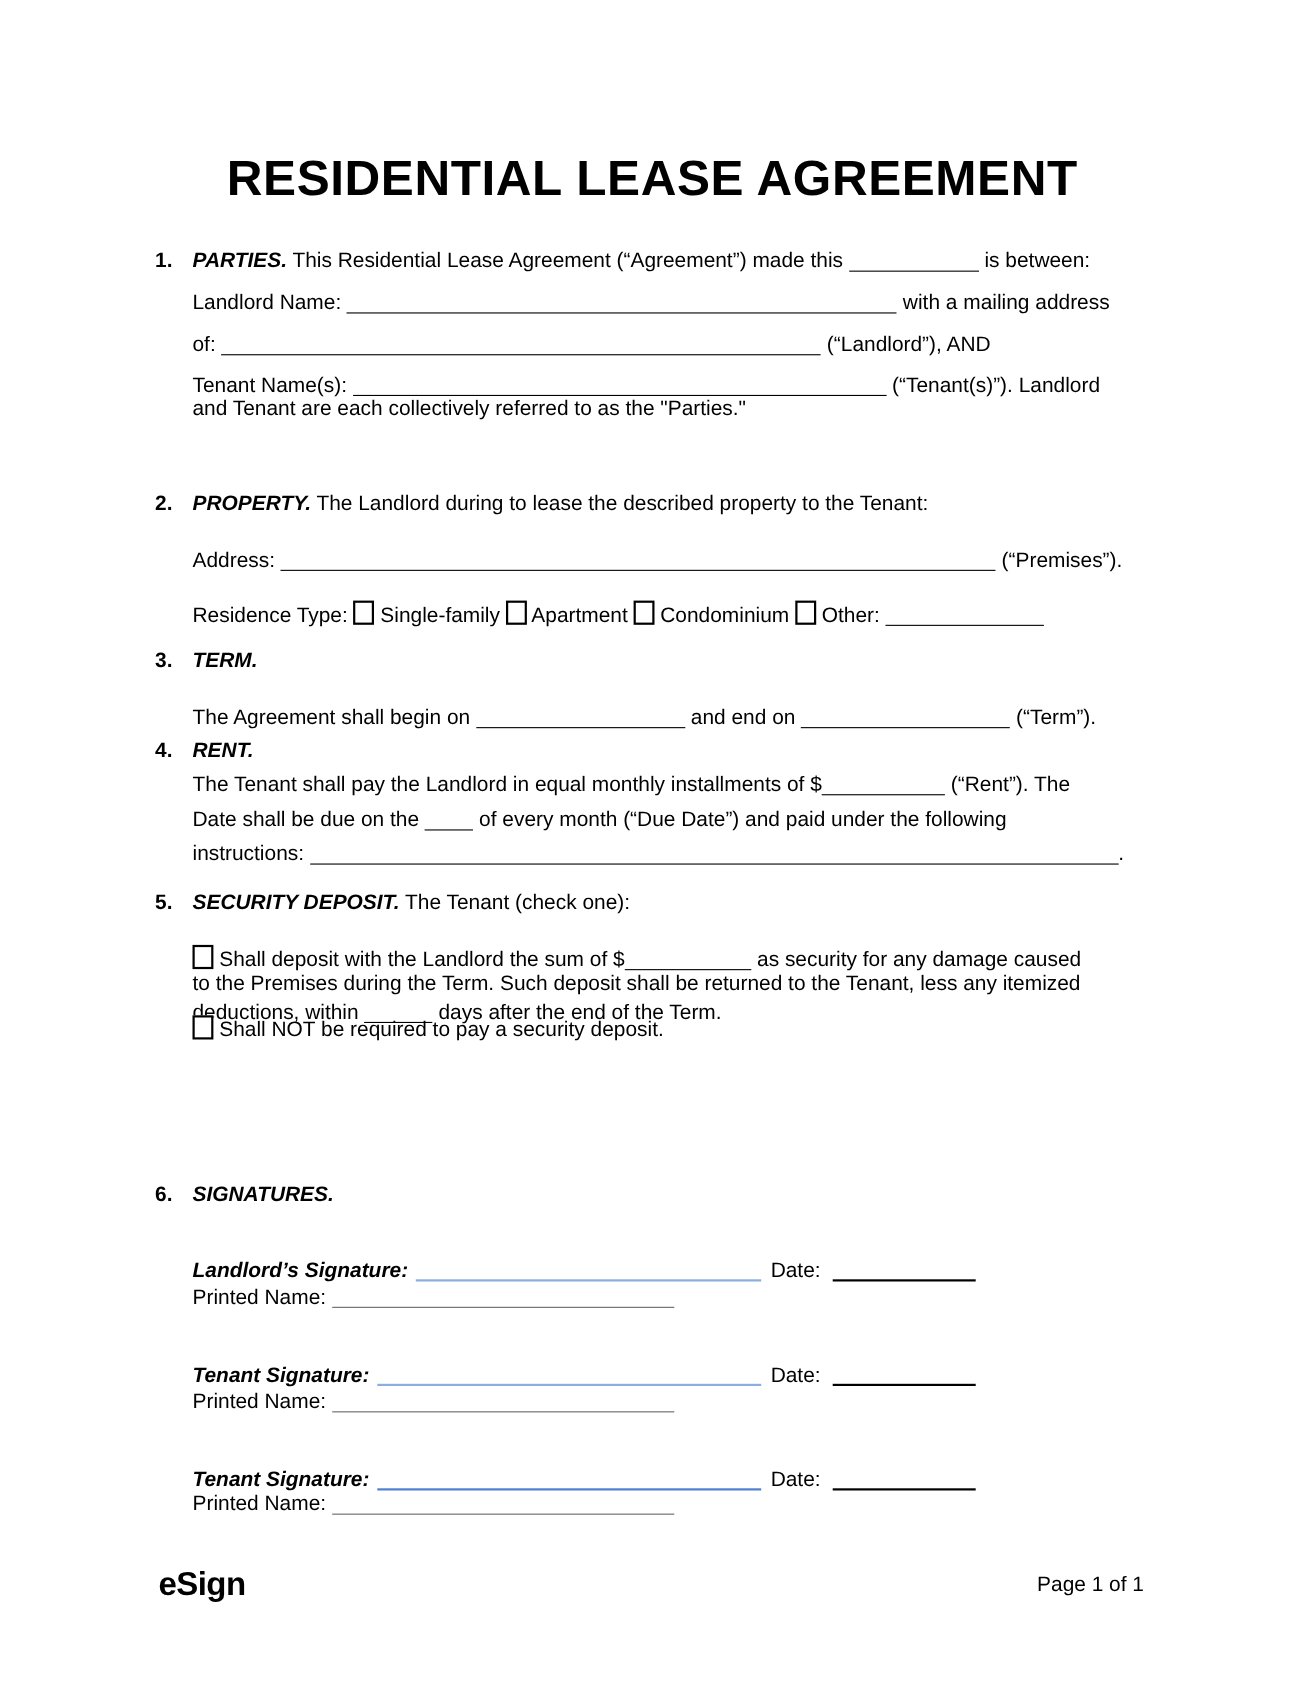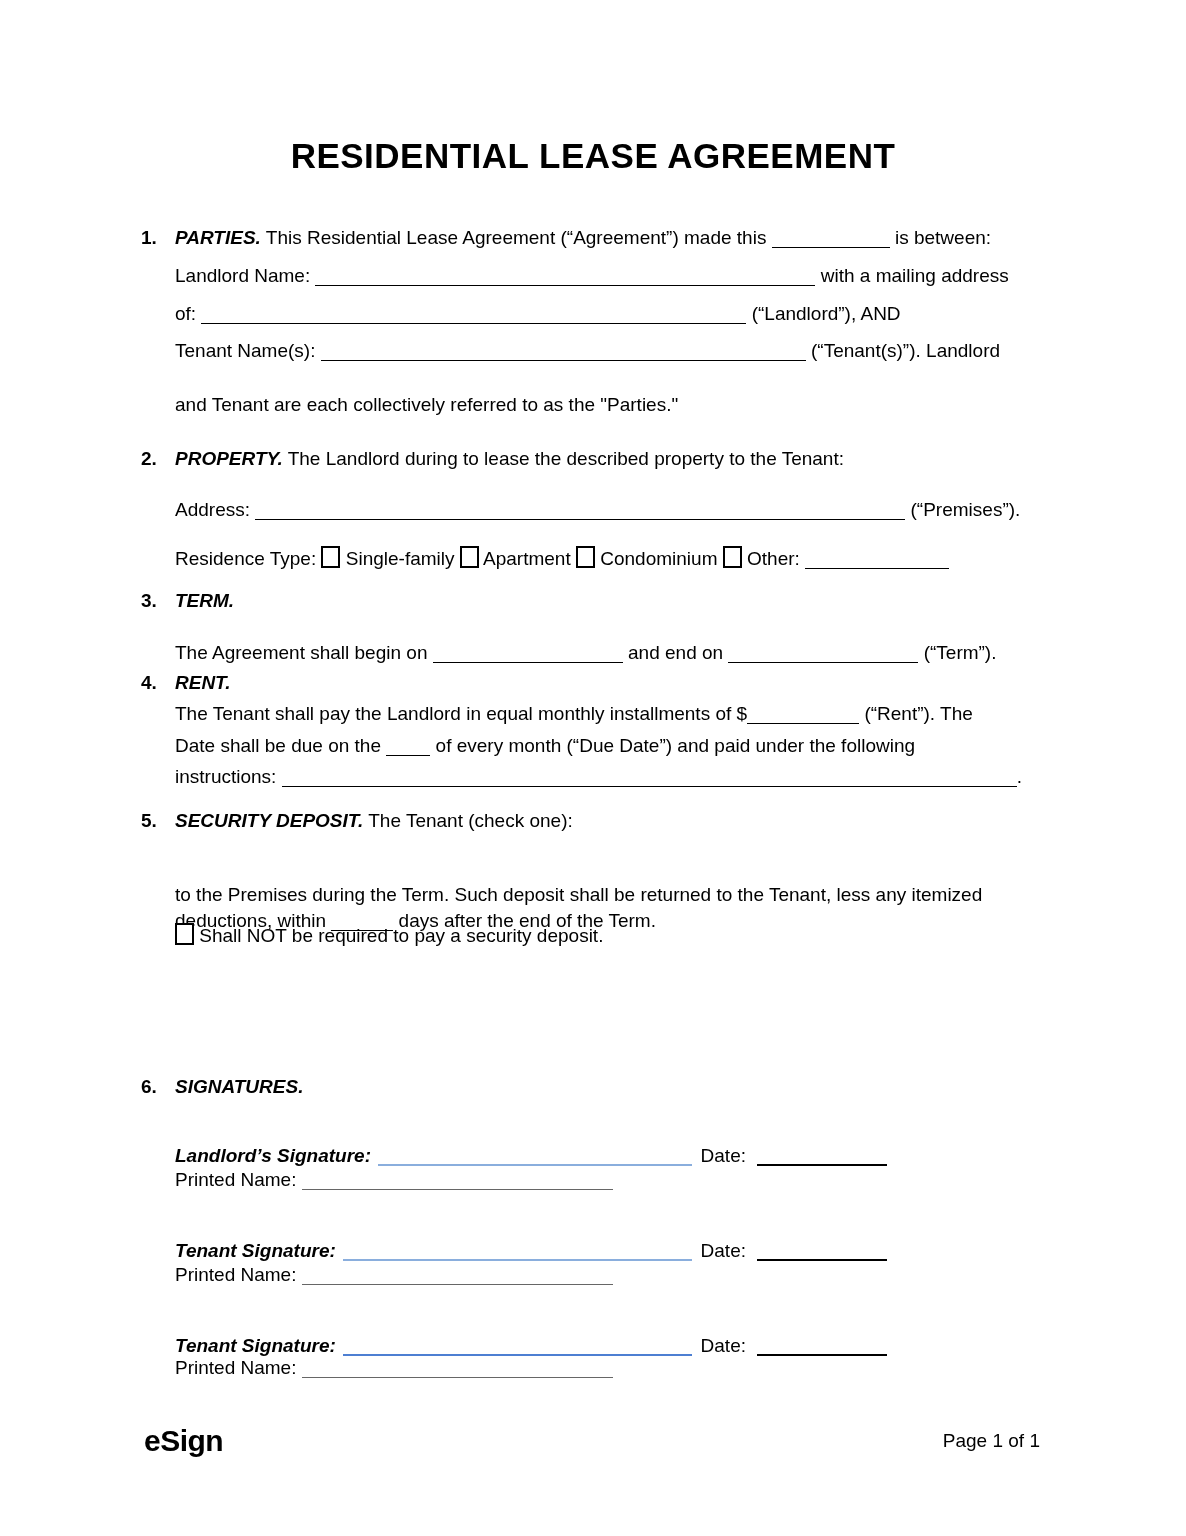--- a/index.html
+++ b/index.html
@@ -6,21 +6,21 @@
   .page{
     position:relative;
     width:1186px;height:1536px;
     background:#ffffff;
     font-family:"Liberation Sans", sans-serif;
     font-size:19px;color:#000;
     overflow:hidden;
   }
   .title{
     position:absolute;top:136px;left:0;width:100%;
-    text-align:center;font-size:35px;font-weight:bold;
+    text-align:center;font-size:45px;font-weight:bold;
     letter-spacing:0.5px;
   }
   .line{
     position:absolute;left:175px;
     line-height:25px;white-space:nowrap;
   }
   .num{position:absolute;left:-34px;font-weight:bold;}
   .b{font-weight:bold;font-style:italic;}
   .blank{
     display:inline-block;
@@ -74,21 +74,21 @@
   <div class="line" style="top:263px">
     <span>Landlord Name:</span>
     <span class="blank" style="width:500px"></span>
     <span>with a mailing address</span>
   </div>
   <div class="line" style="top:338px">
     <span>Tenant Name(s):</span>
     <span class="blank" style="width:485px"></span>
     <span>(“Tenant(s)”). Landlord</span>
   </div>
-  <div class="line" style="top:392px">
+  <div class="line" style="top:359px">
     <span>and Tenant are each collectively referred to as the "Parties."</span>
   </div>
 
   <div class="line" style="top:446px">
     <span class="num">2.</span><span class="b">PROPERTY.</span>
     <span>The Landlord during to lease the described property to the Tenant:</span>
   </div>
   <div class="line" style="top:497px">
     <span>Address:</span>
     <span class="blank" style="width:650px"></span>
@@ -132,20 +132,25 @@
   </div>
   <div class="line" style="top:764px">
     <span>instructions:</span>
     <span class="blank" style="width:735px"></span><span>.</span>
   </div>
 
   <div class="line" style="top:808px">
     <span class="num">5.</span><span class="b">SECURITY DEPOSIT.</span>
     <span>The Tenant (check one):</span>
   </div>
+  <div class="line" style="top:856px">
+    <span class="cb"></span>
+    <span>Shall deposit with the Landlord the sum of $</span><span class="blank" style="width:115px"></span>
+    <span>as security for any damage caused</span>
+  </div>
   <div class="line" style="top:882px">
     <span>to the Premises during the Term. Such deposit shall be returned to the Tenant, less any itemized</span>
   </div>
   <div class="line" style="top:908px">
     <span>deductions, within</span>
     <span class="blank" style="width:62px"></span>
     <span>days after the end of the Term.</span>
   </div>
   <div class="line" style="top:920px">
     <span class="cb"></span>

